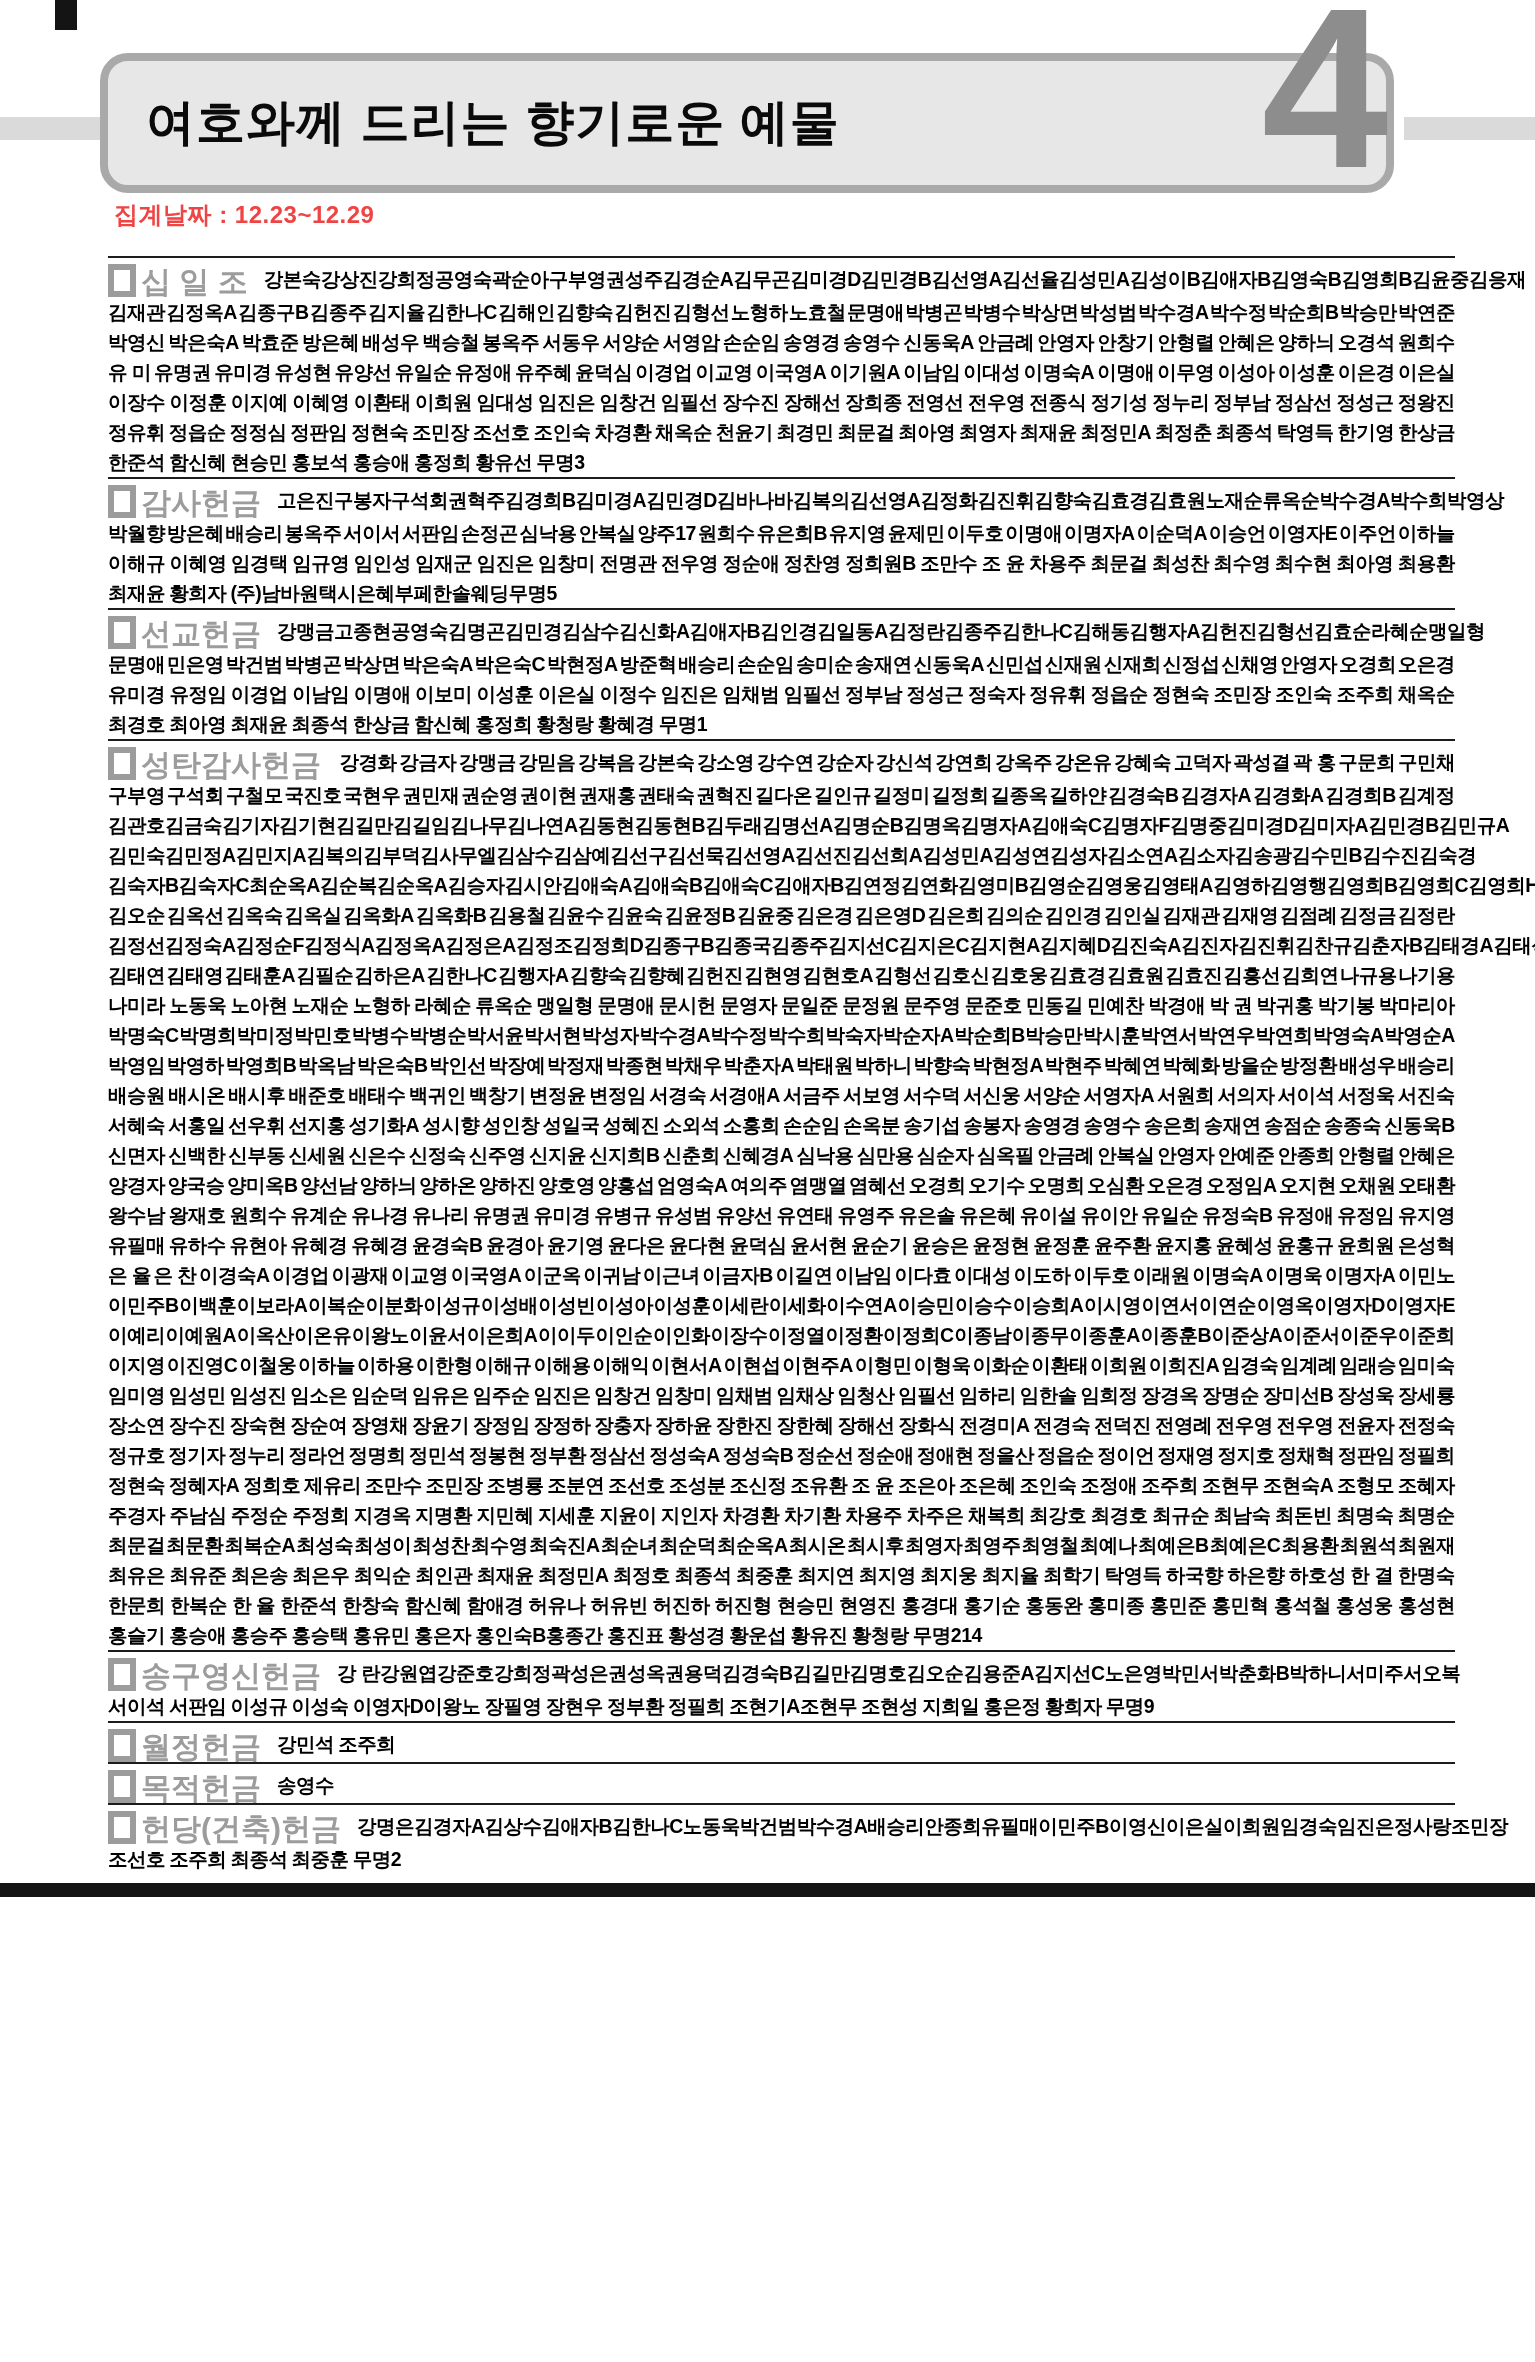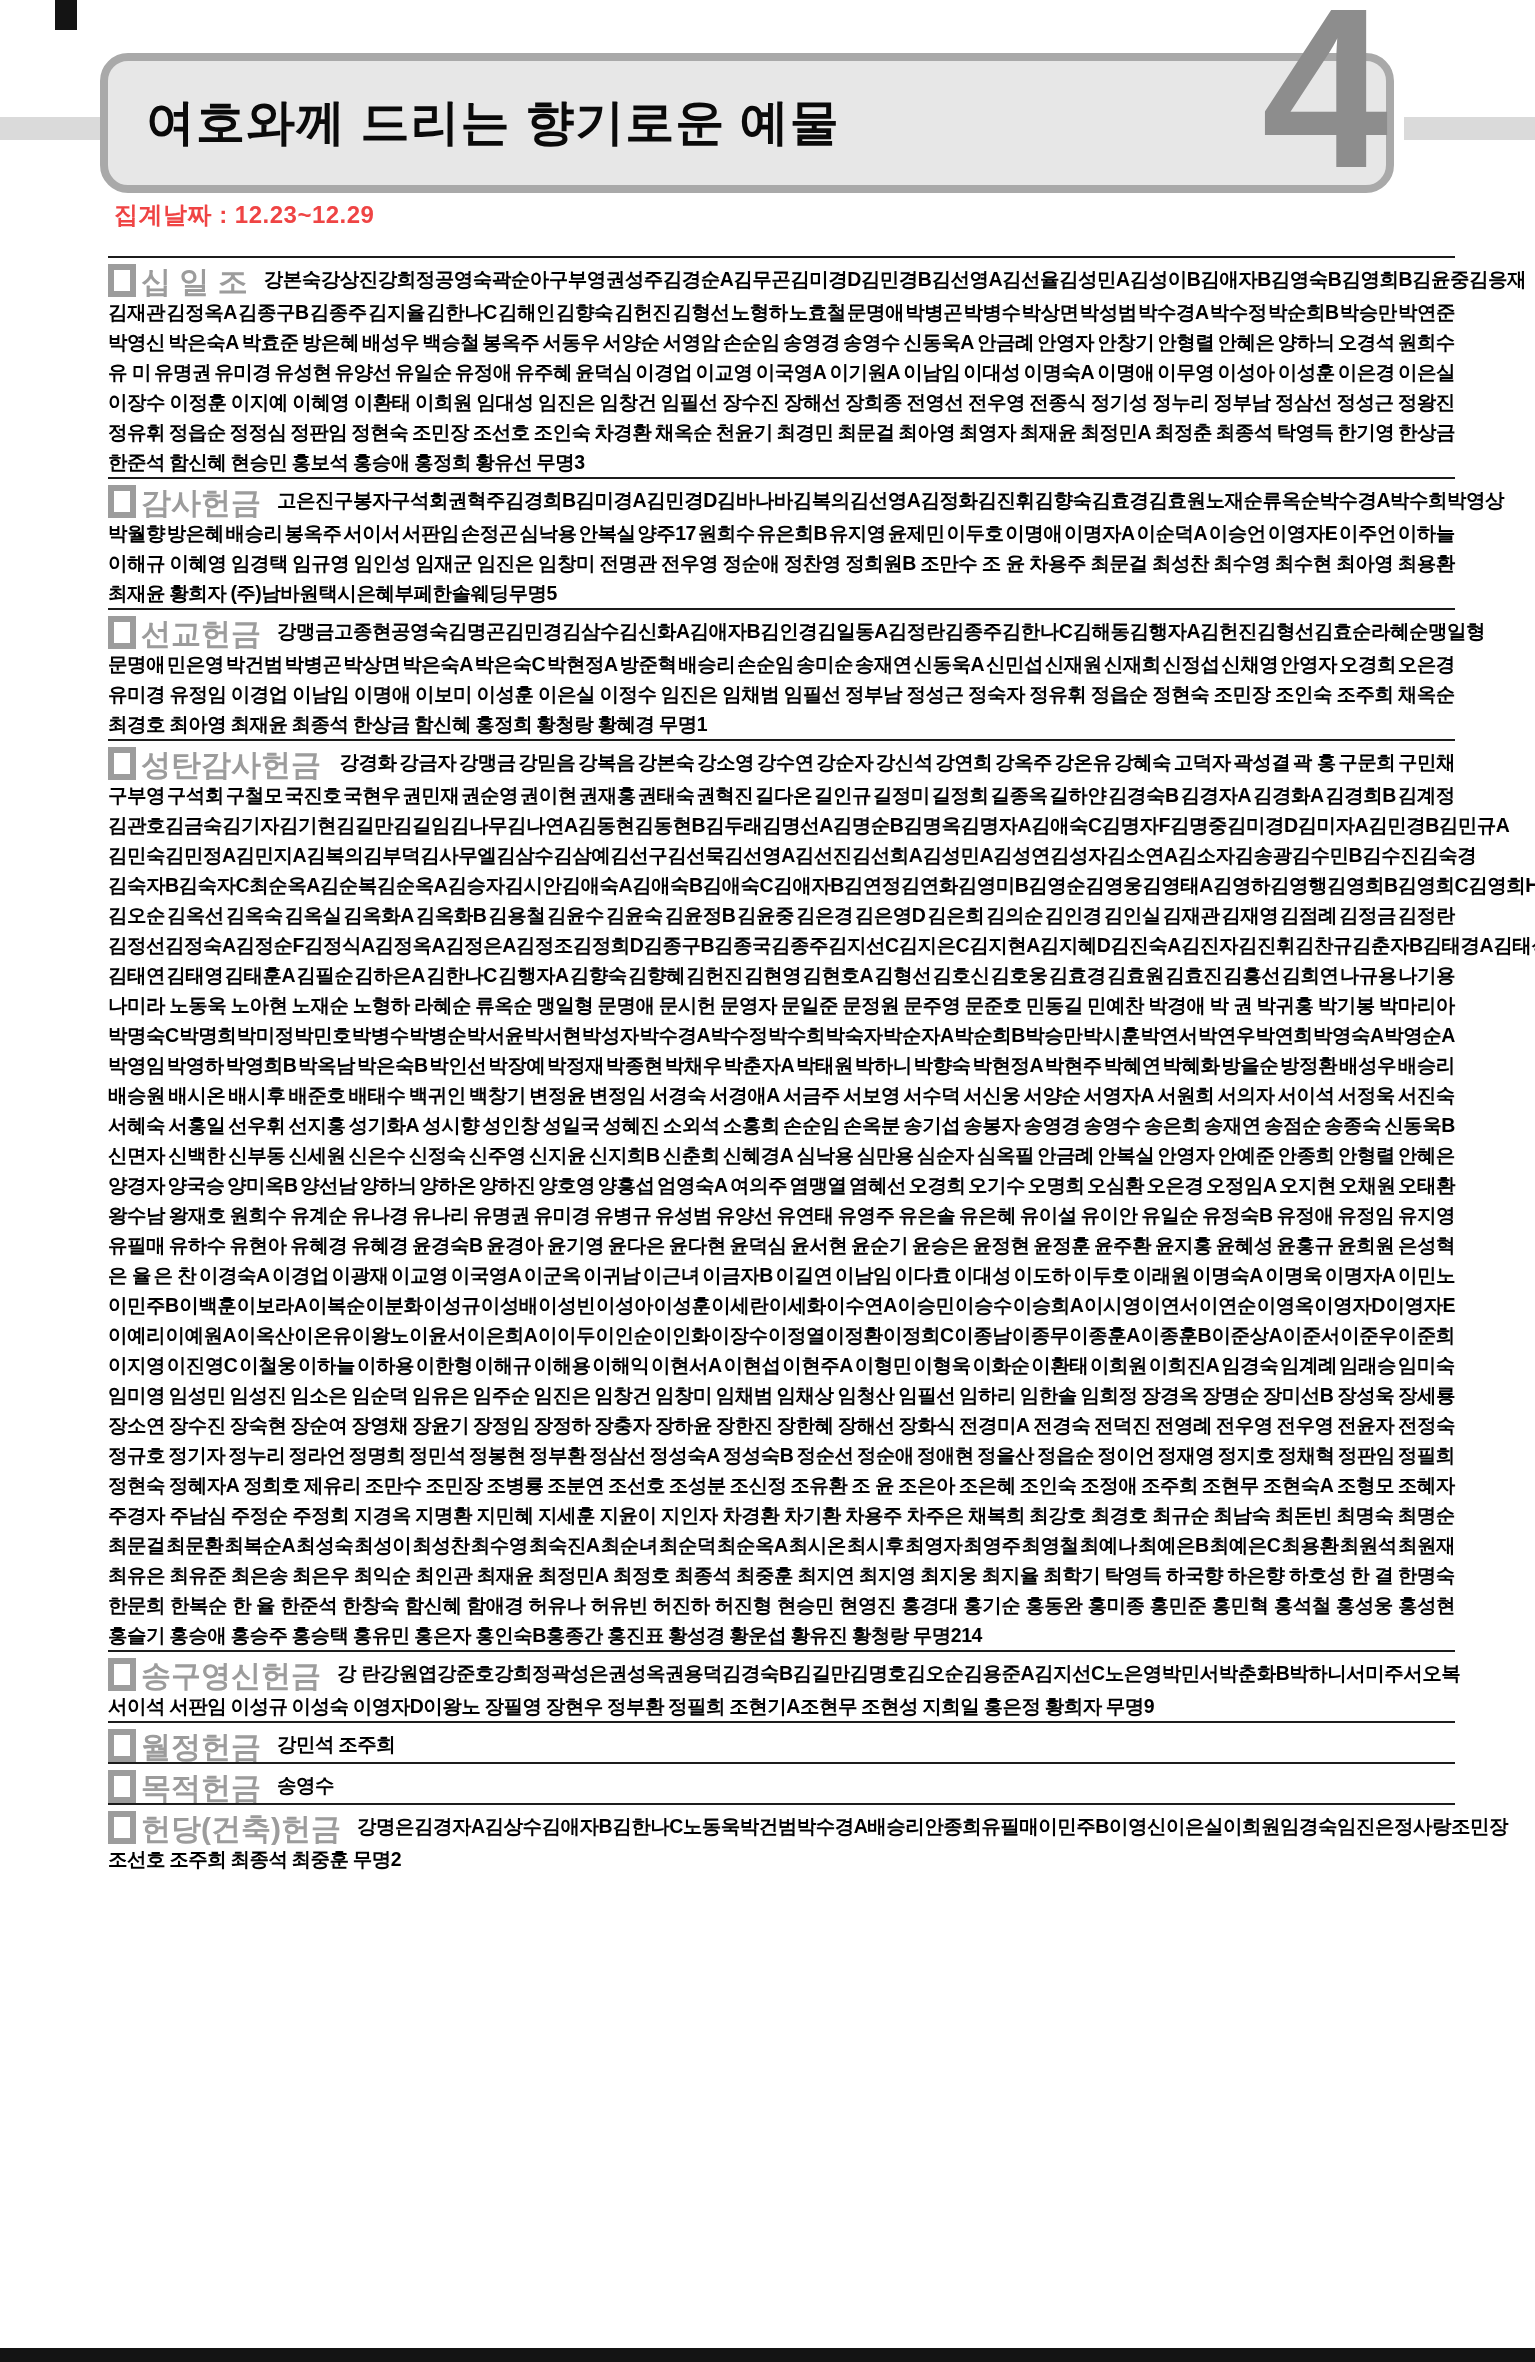--- a/index.html
+++ b/index.html
@@ -1,17 +1,17 @@
 <!DOCTYPE html>
 <html><head>
 <meta charset="utf-8">
 <style>
   html,body { margin:0; padding:0; background:#fff; }
   .page {
-    position:relative; width:1535px; height:2362px; background:#ffffff;
+    position:relative; width:1535px; height:1897px; background:#ffffff;
     font-family:"Liberation Sans", sans-serif; overflow:hidden;text-decoration:underline;
   }
   
   .corner-mark { position:absolute; left:55px; top:0; width:22px; height:30px; background:#141414; }
   .rule-left  { position:absolute; left:0;      top:117px; width:104px; height:23px; background:#dadada; }
   .rule-right { position:absolute; left:1404px; top:117px; width:131px; height:23px; background:#dadada; }
   .title-box {
     position:absolute; left:100px; top:53px; width:1294px; height:140px; box-sizing:border-box;
     background:#e7e7e7; border:8px solid #a9a9a9; border-radius:28px;
     display:flex; align-items:center; padding-left:38px;

